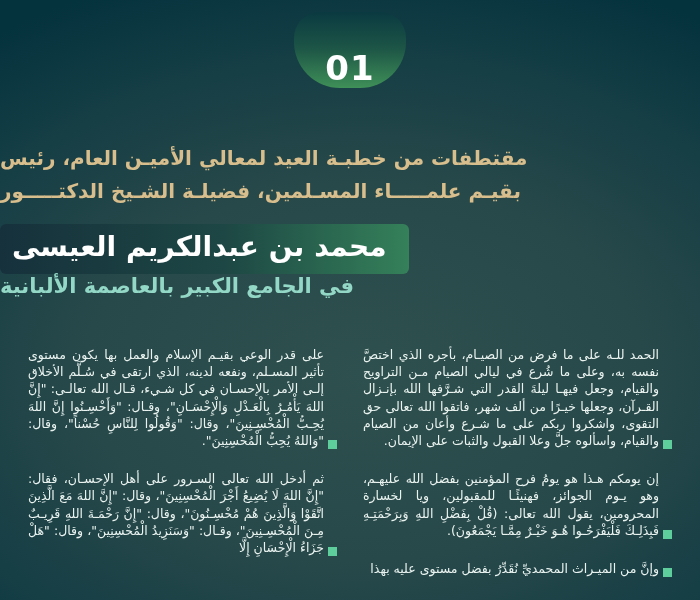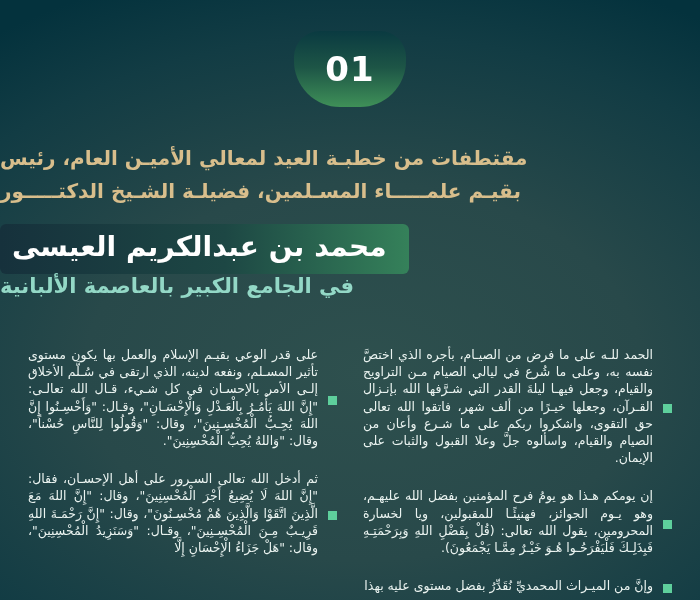--- a/index.html
+++ b/index.html
@@ -9,26 +9,26 @@
     overflow:hidden;
     font-family:"DejaVu Sans", sans-serif;
     direction:rtl;
     background:
       radial-gradient(ellipse 620px 420px at 52% 62%, #2e504e 0%, #28494a 45%, #123c44 80%, #04323d 100%);
     color:#eaf3f0;
   }
   
   .badge{
     position:absolute;
-    top:31px;left:50%;
+    top:12px;left:50%;
     transform:translateX(-50%);
     width:112px;height:76px;
     border-radius:26px 26px 46px 46px;
     background:linear-gradient(180deg, #0a3a41 0%, #1d5546 48%, #3f9058 100%);
-    display:flex;align-items:center;justify-content:center;
+    display:flex;align-items:flex-end;justify-content:center;
   }
   .badge span{
     color:#ffffff;
     font-size:34px;
     font-weight:bold;
     letter-spacing:1px;
   }
   .header{
     position:absolute;
     top:142px;left:0;right:0;
@@ -63,22 +63,22 @@
   
   .columns{
     position:absolute;
     top:346px;right:28px;left:28px;
     display:flex;
     gap:26px;
   }
   .column{flex:1;min-width:0;}
   .para{
     display:flex;
-    align-items:center;
-    gap:10px;
+    align-items:flex-end;
+    gap:4px;
     margin-bottom:21px;
   }
   .bullet{
     flex:0 0 auto;
     width:9px;height:9px;
     margin-top:5px;
     background:#5ecf9c;
   }
   .para p{
     margin:0;

